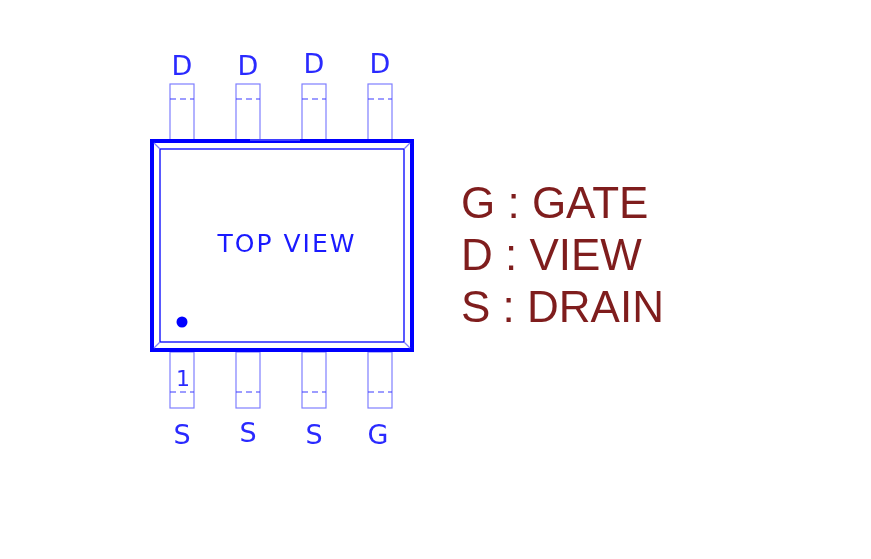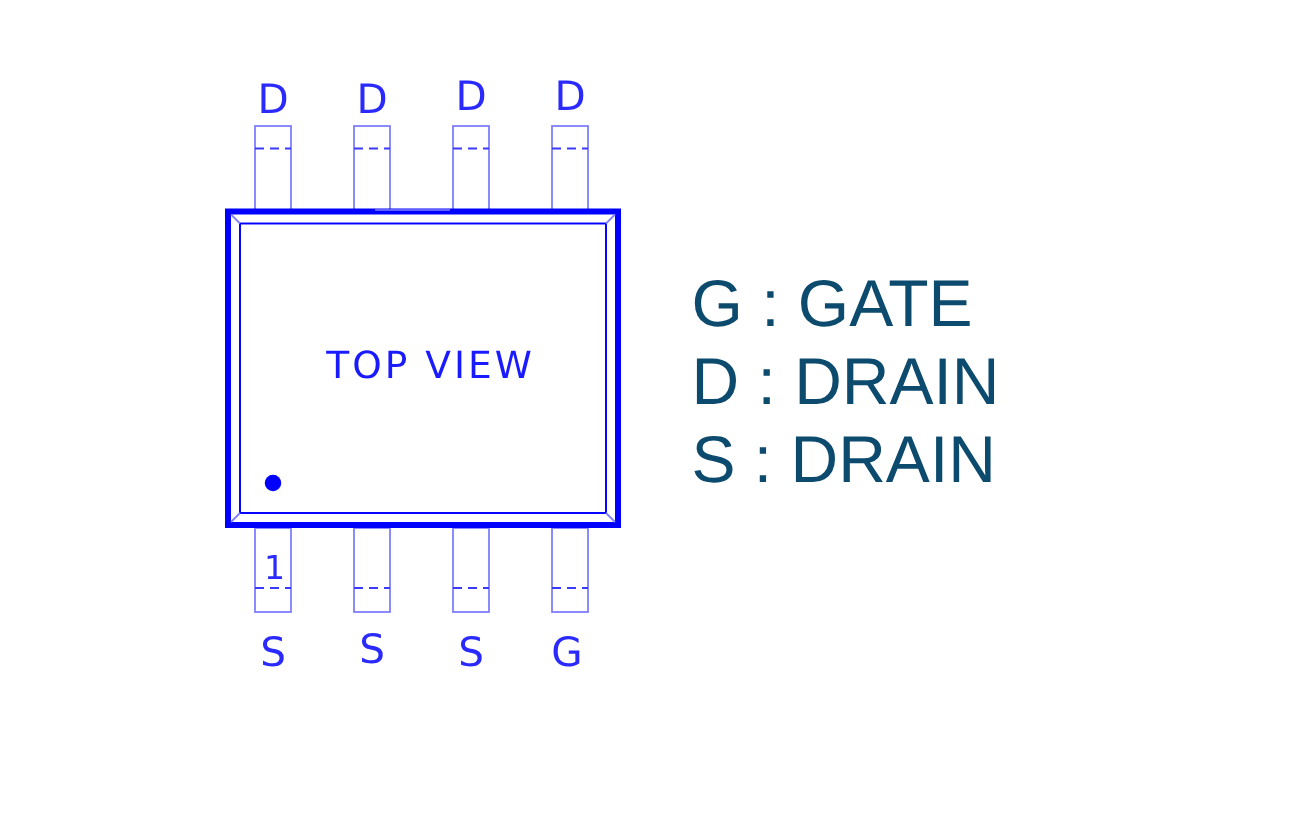--- a/index.html
+++ b/index.html
@@ -6,21 +6,21 @@
   body { width: 871px; height: 559px; position: relative; overflow: hidden; font-family: "Liberation Sans", sans-serif; }
   svg#pkg { position: absolute; left: 0; top: 0; }
   .pin-rect { fill: #ffffff; stroke: #7f7fff; stroke-width: 1.2; }
   .pin-dash { stroke: #3a3aff; stroke-width: 1.2; stroke-dasharray: 6 4; }
   .pin-label { font-family: "DejaVu Sans", sans-serif; font-size: 27px; fill: #2a2aff; font-weight: normal; }
   .body-outer { fill: none; stroke: #0000ff; stroke-width: 4; }
   .body-inner { fill: none; stroke: #0000ff; stroke-width: 1.3; }
   .body-bevel { stroke: #7f7fff; stroke-width: 1.2; }
   .top-view { font-family: "DejaVu Sans", sans-serif; font-size: 25px; fill: #1a1aff; letter-spacing: 2px; }
   .pin-one { font-family: "DejaVu Sans", sans-serif; font-size: 22px; fill: #2a2aff; }
-  .legend { position: absolute; left: 461px; top: 177px; color: #0c4a6e; font-family: "Liberation Sans", sans-serif; font-size: 44px; line-height: 52px; }
+  .legend { position: absolute; left: 461px; top: 177px; color: #7f1d1d; font-family: "Liberation Sans", sans-serif; font-size: 44px; line-height: 52px; }
   .legend div { white-space: nowrap; }
 </style>
 </head>
 <body>
 
 <svg id="pkg" width="871" height="559">
 
   <g>
     <g>
       <rect class="pin-rect" x="170" y="84" width="24" height="56"></rect>
@@ -78,15 +78,15 @@
     <line class="body-bevel" x1="154" y1="348" x2="160" y2="342"></line>
     <line class="body-bevel" x1="410" y1="348" x2="404" y2="342"></line>
     <line x1="250" y1="140" x2="300" y2="140" stroke="#7f7fff" stroke-width="1"></line>
     <text class="top-view" x="287" y="252" text-anchor="middle">TOP VIEW</text>
     <circle cx="182" cy="322" r="5.5" fill="#0000ff"></circle>
   </g>
 </svg>
 
 <div class="legend">
   <div>G : GATE</div>
-  <div>D : DRAIN</div>
+  <div>D : VIEW</div>
   <div>S : DRAIN</div>
 </div>
 
 </body></html>

